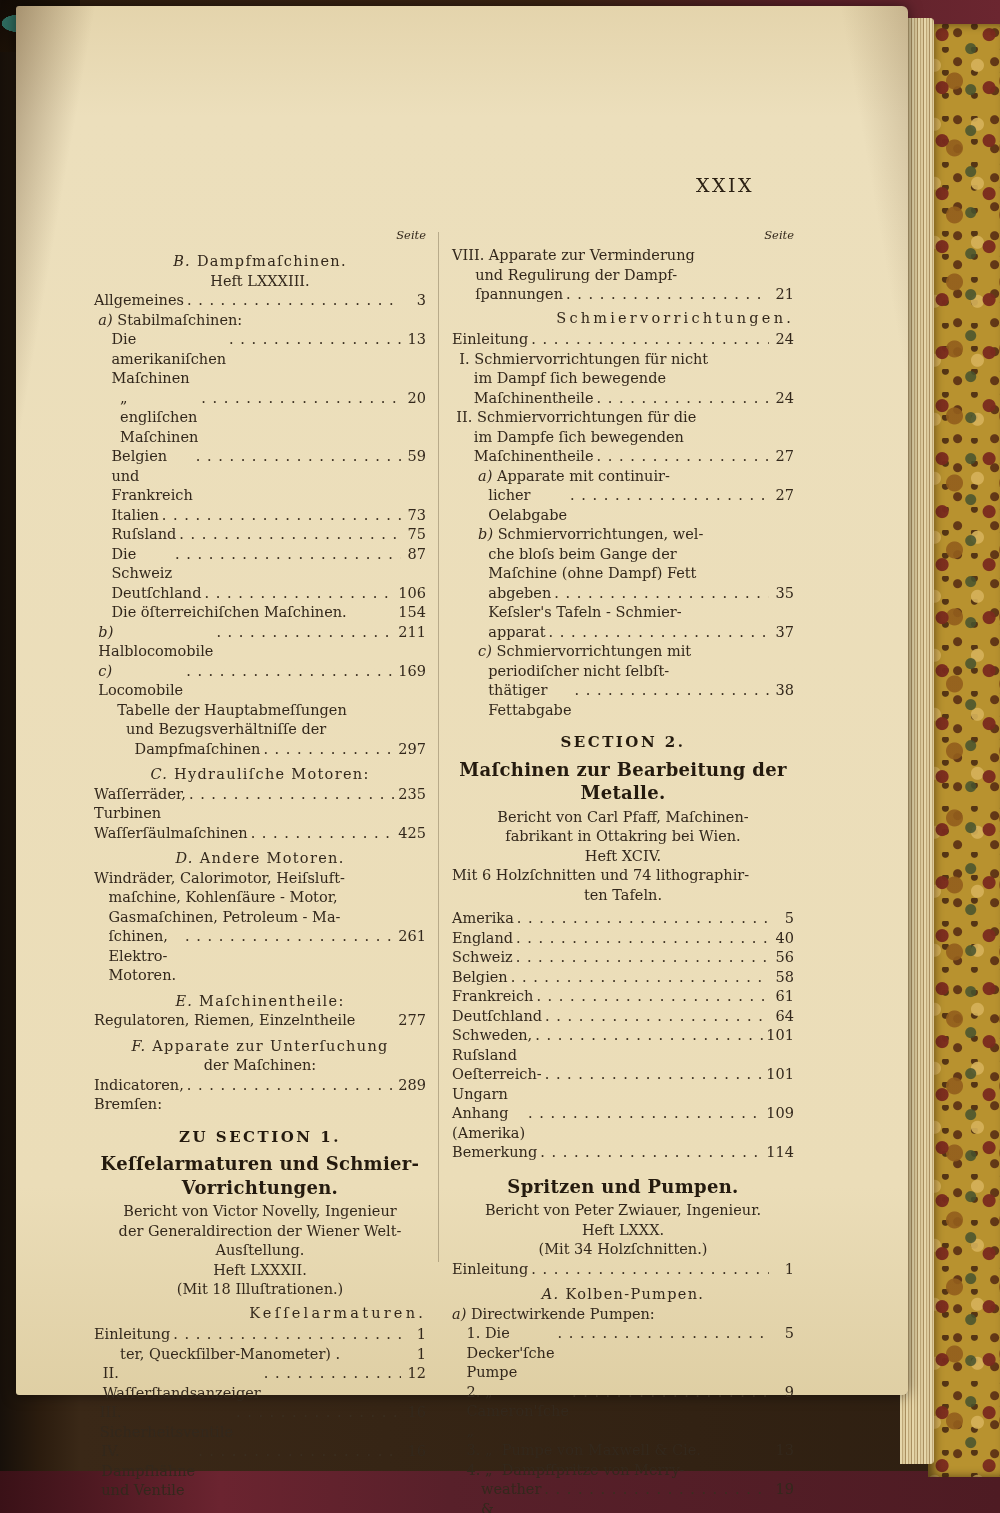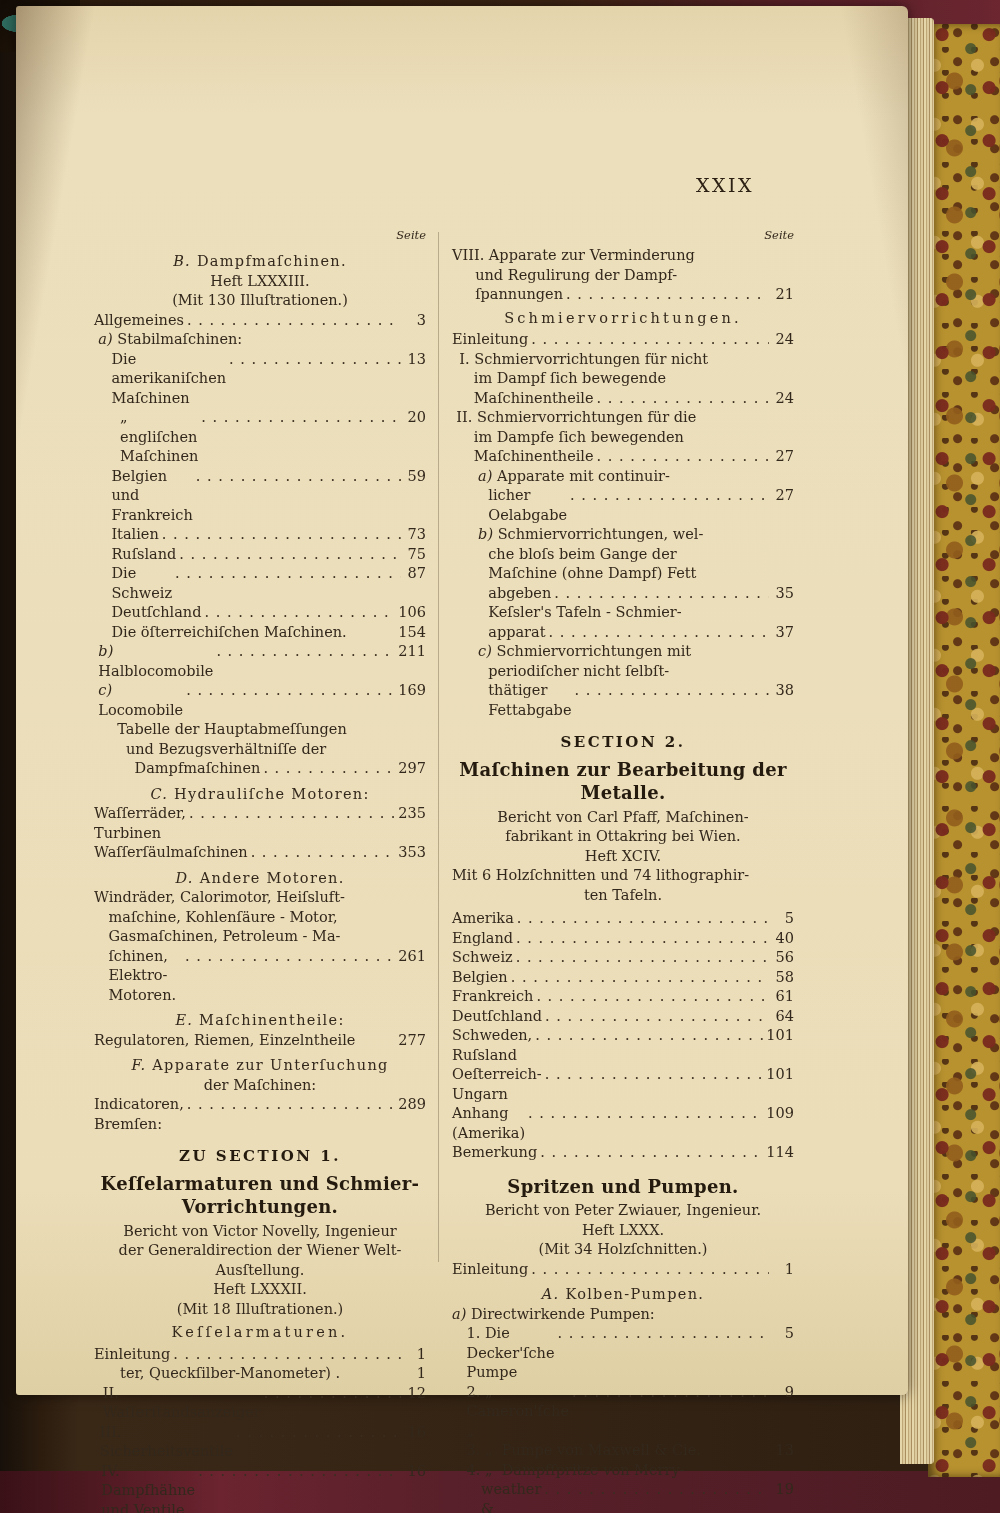--- a/index.html
+++ b/index.html
@@ -47,41 +47,40 @@
   .txt i{font-style:italic;}
   .leader{flex:1 1 auto;overflow:hidden;white-space:nowrap;margin:0 3px;min-width:8px;color:#3a2e20;}
   .leader::before{content:". . . . . . . . . . . . . . . . . . . . . . . . . . . . . . . . . . . . . . . . . . . . . . . . .";letter-spacing:1px;}
   .gap{flex:1 1 auto;min-width:8px;}
   .num{flex:0 0 auto;min-width:22px;text-align:right;}
   .seite{text-align:right;font-style:italic;font-size:11.5px;line-height:1.25;padding-bottom:4px;}
   .center{text-align:center;}
   .h1{font-weight:bold;font-size:18px;line-height:1.3;text-align:center;color:#241a0e;letter-spacing:.3px;}
   .h2{text-align:center;letter-spacing:1.3px;padding-top:6px;}
   .section{text-align:center;letter-spacing:2.5px;font-size:15px;font-weight:bold;padding-top:13px;padding-bottom:5px;color:#241a0e;}
-  .spaced{text-align:center;letter-spacing:3.2px;padding-top:4px;padding-bottom:2px;}
+  .spaced{text-align:right;letter-spacing:3.2px;padding-top:4px;padding-bottom:2px;}
 </style>
 </head>
 <body>
 
 <div class="scene">
   <div class="top-band"></div>
   <div class="bottom-band"></div>
   <div class="corner-frag"></div>
   <div class="marble"></div>
   <div class="page-stack"></div>
 
   <div class="page">
     <div class="folio">XXIX</div>
     <div class="col-divider"></div>
     <div class="cols">
       <div class="col col-left" id="col-left">
           <div class="line seite"><span class="txt">Seite</span></div>
           <div class="line h2"><span class="txt"><i>B. </i>Dampfmaſchinen.</span></div>
           <div class="line center"><span class="txt">Heft LXXXIII.</span></div>
-          <div class="line center"><span class="txt">(Mit 130 Illuſtrationen.)</span></div>
           <div class="line entry has-num">
             <span class="txt">Allgemeines</span>
             <span class="leader"></span>
             <span class="num">3</span>
           </div>
           <div class="line plain" style="padding-left: 0.3em;"><span class="txt"><i>a) </i>Stabilmaſchinen:</span></div>
           <div class="line entry has-num" style="padding-left: 1.2em;">
             <span class="txt">Die amerikaniſchen Maſchinen</span>
             <span class="leader"></span>
             <span class="num">13</span>
@@ -140,21 +139,21 @@
           </div>
           <div class="line h2"><span class="txt"><i>C. </i>Hydrauliſche Motoren:</span></div>
           <div class="line entry has-num">
             <span class="txt">Waſſerräder, Turbinen</span>
             <span class="leader"></span>
             <span class="num">235</span>
           </div>
           <div class="line entry has-num">
             <span class="txt">Waſſerſäulmaſchinen</span>
             <span class="leader"></span>
-            <span class="num">353</span>
+            <span class="num">425</span>
           </div>
           <div class="line h2"><span class="txt"><i>D. </i>Andere Motoren.</span></div>
           <div class="line plain"><span class="txt">Windräder, Calorimotor, Heiſsluft-</span></div>
           <div class="line plain" style="padding-left: 1em;"><span class="txt">maſchine, Kohlenſäure - Motor,</span></div>
           <div class="line plain" style="padding-left: 1em;"><span class="txt">Gasmaſchinen, Petroleum - Ma-</span></div>
           <div class="line entry has-num" style="padding-left: 1em;">
             <span class="txt">ſchinen, Elektro-Motoren.</span>
             <span class="leader"></span>
             <span class="num">261</span>
           </div>

